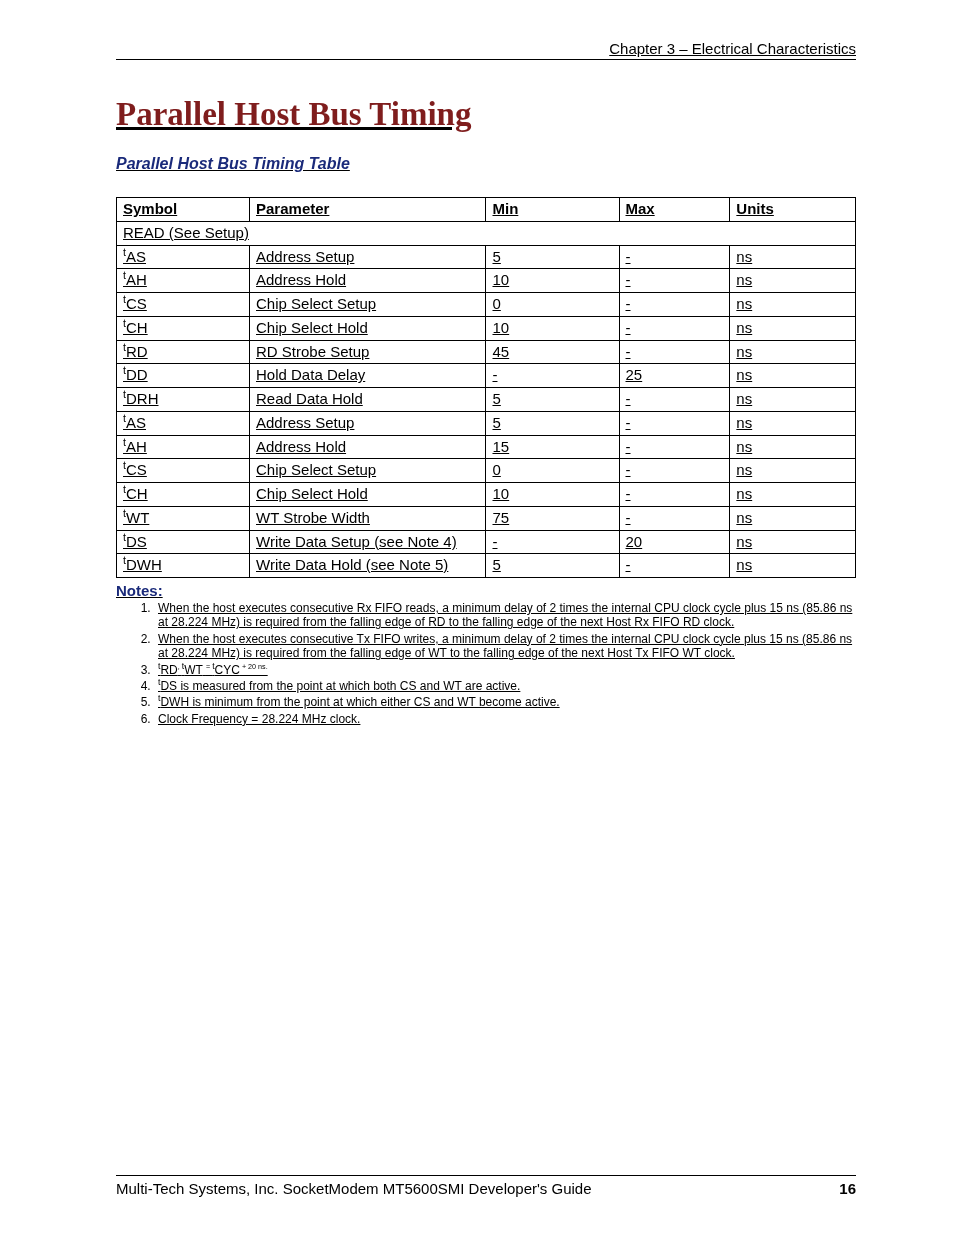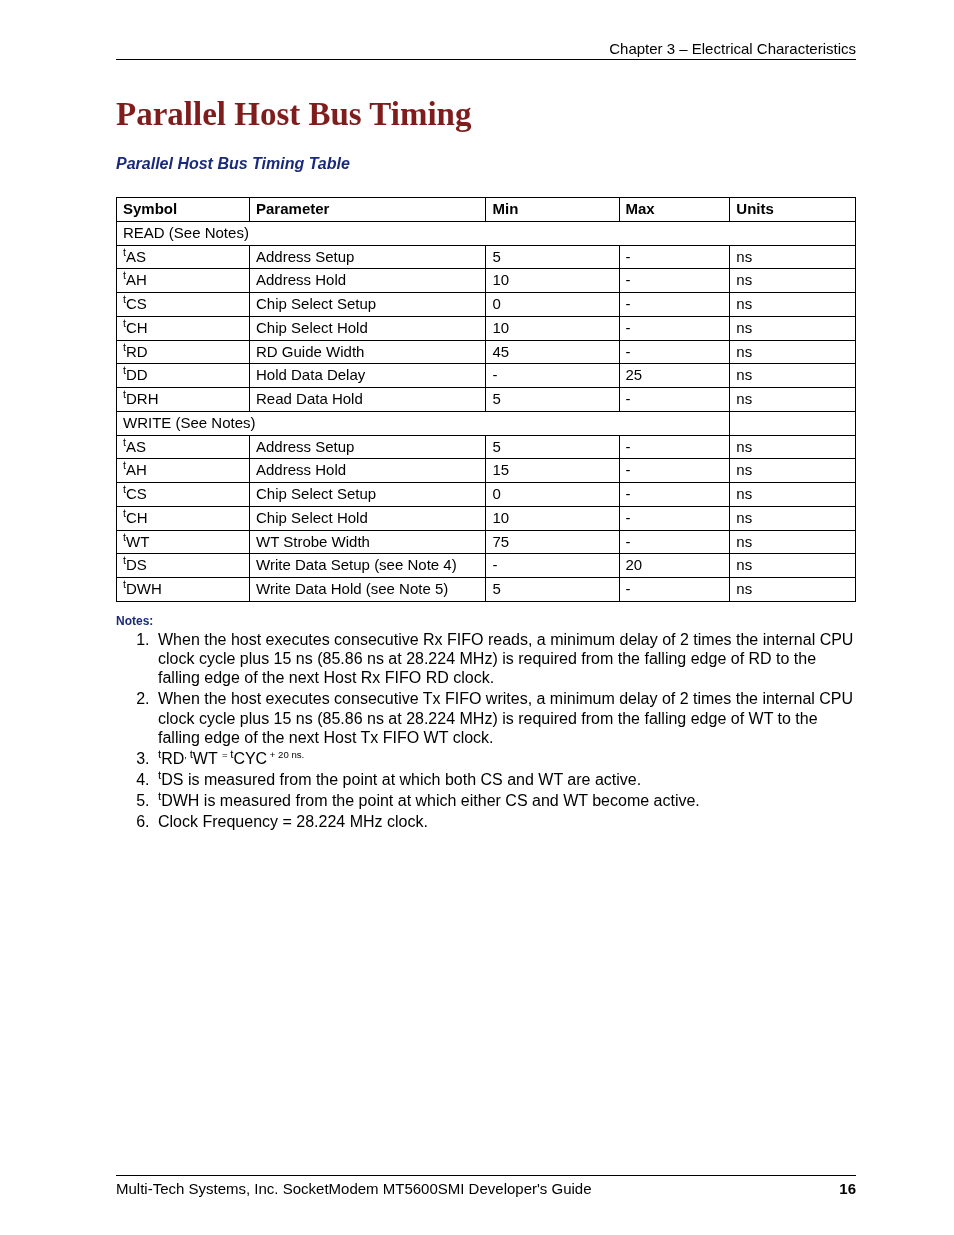--- a/index.html
+++ b/index.html
@@ -8,20 +8,21 @@
     padding: 0;
     font-family: Arial, Helvetica, sans-serif;
     background: #fff;
     color: #000;
   }
   .page {
     width: 954px;
     height: 1235px;
     position: relative;
     padding: 40px 98px 50px 116px;
+    text-decoration: underline;
   }
   .header-line {
     border-bottom: 1px solid #000;
     text-align: right;
     font-size: 15px;
     padding-bottom: 2px;
     margin-bottom: 36px;
   }
   .main-title {
     font-family: "Book Antiqua", Palatino, Georgia, serif;
@@ -63,27 +64,27 @@
   }
   .section-row-wr .blankcell {
     border-left: 1px solid #000;
     border-right: 1px solid #000;
   }
   .pre-sup { font-size: 0.72em; vertical-align: super; line-height:0; }
   .sym-cell { white-space: nowrap; }
   .notes-label {
     color: #1a2a7a;
     font-weight: bold;
-    font-size: 12px;
-    margin-top: 12px;
+    font-size: 15px;
+    margin-top: 4px;
   }
   ol.notes {
     margin: 2px 0 9px 0;
     padding-left: 38px;
-    font-size: 16px;
+    font-size: 12px;
   }
   ol.notes li {
     margin-bottom: 2px;
     line-height: 1.2;
     padding-left: 4px;
   }
   .tiny-sup { font-size: 0.6em; vertical-align: super; line-height:0; }
   .footer {
     position: absolute;
     bottom: 38px;
@@ -119,21 +120,21 @@
       <tr>
         <th>Symbol</th>
         <th>Parameter</th>
         <th>Min</th>
         <th>Max</th>
         <th>Units</th>
       </tr>
     </thead>
     <tbody id="tbody">
         <tr class="section-row">
-          <td colspan="5">READ (See Notes)</td>
+          <td colspan="5">READ (See Setup)</td>
         </tr>
         <tr>
           <td class="sym-cell"><span class="pre-sup">t</span>AS</td>
           <td>Address Setup</td>
           <td>5</td>
           <td>-</td>
           <td>ns</td>
         </tr>
         <tr>
           <td class="sym-cell"><span class="pre-sup">t</span>AH</td>
@@ -151,42 +152,38 @@
         </tr>
         <tr>
           <td class="sym-cell"><span class="pre-sup">t</span>CH</td>
           <td>Chip Select Hold</td>
           <td>10</td>
           <td>-</td>
           <td>ns</td>
         </tr>
         <tr>
           <td class="sym-cell"><span class="pre-sup">t</span>RD</td>
-          <td>RD Guide Width</td>
+          <td>RD Strobe Setup</td>
           <td>45</td>
           <td>-</td>
           <td>ns</td>
         </tr>
         <tr>
           <td class="sym-cell"><span class="pre-sup">t</span>DD</td>
           <td>Hold Data Delay</td>
           <td>-</td>
           <td>25</td>
           <td>ns</td>
         </tr>
         <tr>
           <td class="sym-cell"><span class="pre-sup">t</span>DRH</td>
           <td>Read Data Hold</td>
           <td>5</td>
           <td>-</td>
           <td>ns</td>
-        </tr>
-        <tr class="section-row section-row-wr">
-          <td colspan="4">WRITE (See Notes)</td>
-          <td class="blankcell">&nbsp;</td>
         </tr>
         <tr>
           <td class="sym-cell"><span class="pre-sup">t</span>AS</td>
           <td>Address Setup</td>
           <td>5</td>
           <td>-</td>
           <td>ns</td>
         </tr>
         <tr>
           <td class="sym-cell"><span class="pre-sup">t</span>AH</td>
@@ -234,21 +231,21 @@
   </table>
 
   <div class="notes-label">Notes:</div>
   <ol class="notes">
     <li>When the host executes consecutive Rx FIFO reads, a minimum delay of 2 times the internal CPU clock cycle plus 15 ns (85.86 ns at 28.224 MHz) is required from the falling edge of RD to the falling edge of the next Host Rx FIFO RD clock.</li>
     <li>When the host executes consecutive Tx FIFO writes, a minimum delay of 2 times the internal CPU clock cycle plus 15 ns (85.86 ns at 28.224 MHz) is required from the falling edge of WT to the falling edge of the next Host Tx FIFO WT clock.</li>
     <li>
       <span class="pre-sup">t</span><span>RD</span><span class="tiny-sup">, </span><span class="pre-sup">t</span><span>WT</span> <span class="tiny-sup">= </span><span class="pre-sup">t</span><span>CYC</span><span class="tiny-sup"> + 20 ns.</span>
     </li>
     <li><span class="pre-sup">t</span><span>DS is measured from the point at which both CS and WT are active.</span></li>
-    <li><span class="pre-sup">t</span><span>DWH is measured from the point at which either CS and WT become active.</span></li>
+    <li><span class="pre-sup">t</span><span>DWH is minimum from the point at which either CS and WT become active.</span></li>
     <li>Clock Frequency = 28.224 MHz clock.</li>
   </ol>
 
   <div class="footer">
     <span>Multi-Tech Systems, Inc. SocketModem MT5600SMI Developer's Guide</span>
     <span class="pn">16</span>
   </div>
 
 </div>
 

